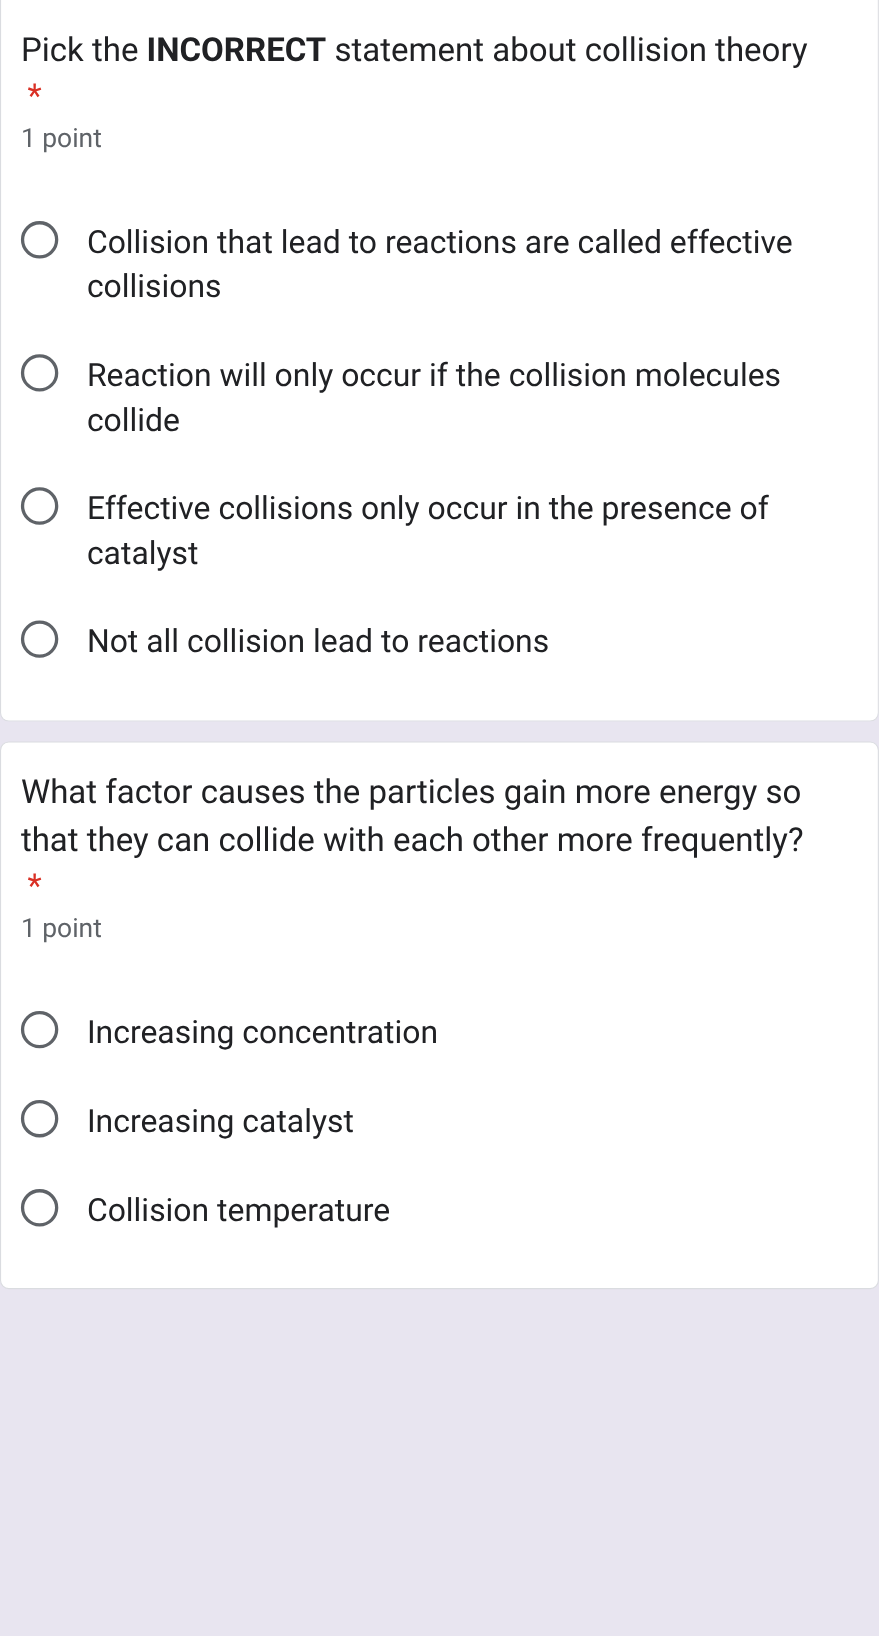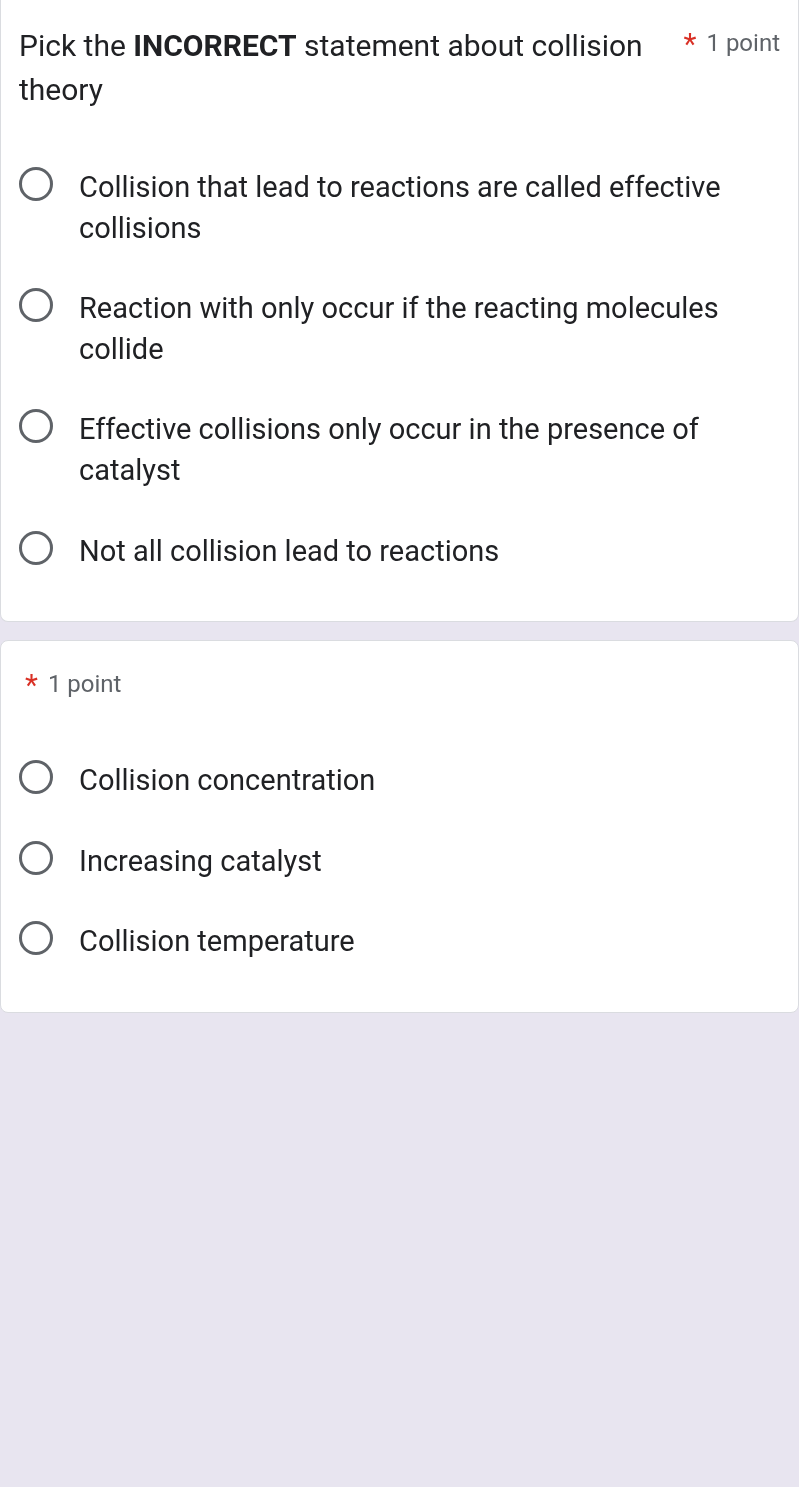--- a/index.html
+++ b/index.html
@@ -19,20 +19,21 @@
   .card.first {
     border-top-left-radius: 0;
     border-top-right-radius: 0;
     border-top: none;
     margin-bottom: 18px;
   }
   .qheader {
     display: flex;
     align-items: flex-start;
     margin-bottom: 36px;
+    flex-direction: column;
   }
   .qtitle {
     font-size: 30px;
     line-height: 1.45;
     font-weight: 400;
     color: #202124;
     flex: 1;
   }
   .qtitle .bold { font-weight: 700; }
   .asterisk {
@@ -78,41 +79,44 @@
     <span class="asterisk">*</span>
     <span class="points">1 point</span>
   </div>
 
   <div class="option">
     <span class="radio"></span>
     <span class="opt-label">Collision that lead to reactions are called effective collisions</span>
   </div>
   <div class="option">
     <span class="radio"></span>
-    <span class="opt-label">Reaction with only occur if the reacting molecules collide</span>
+    <span class="opt-label">Reaction will only occur if the collision molecules collide</span>
   </div>
   <div class="option">
     <span class="radio"></span>
     <span class="opt-label">Effective collisions only occur in the presence of catalyst</span>
   </div>
   <div class="option">
     <span class="radio"></span>
     <span class="opt-label">Not all collision lead to reactions</span>
   </div>
 </div>
 
 <div class="card">
   <div class="qheader">
+    <div class="qtitle">
+      <span>What factor causes the particles gain more energy so that they can collide with each other more frequently?</span><span class="bold"></span><span></span>
+    </div>
     <span class="asterisk">*</span>
     <span class="points">1 point</span>
   </div>
 
   <div class="option">
     <span class="radio"></span>
-    <span class="opt-label">Collision concentration</span>
+    <span class="opt-label">Increasing concentration</span>
   </div>
   <div class="option">
     <span class="radio"></span>
     <span class="opt-label">Increasing catalyst</span>
   </div>
   <div class="option">
     <span class="radio"></span>
     <span class="opt-label">Collision temperature</span>
   </div>
 </div>

